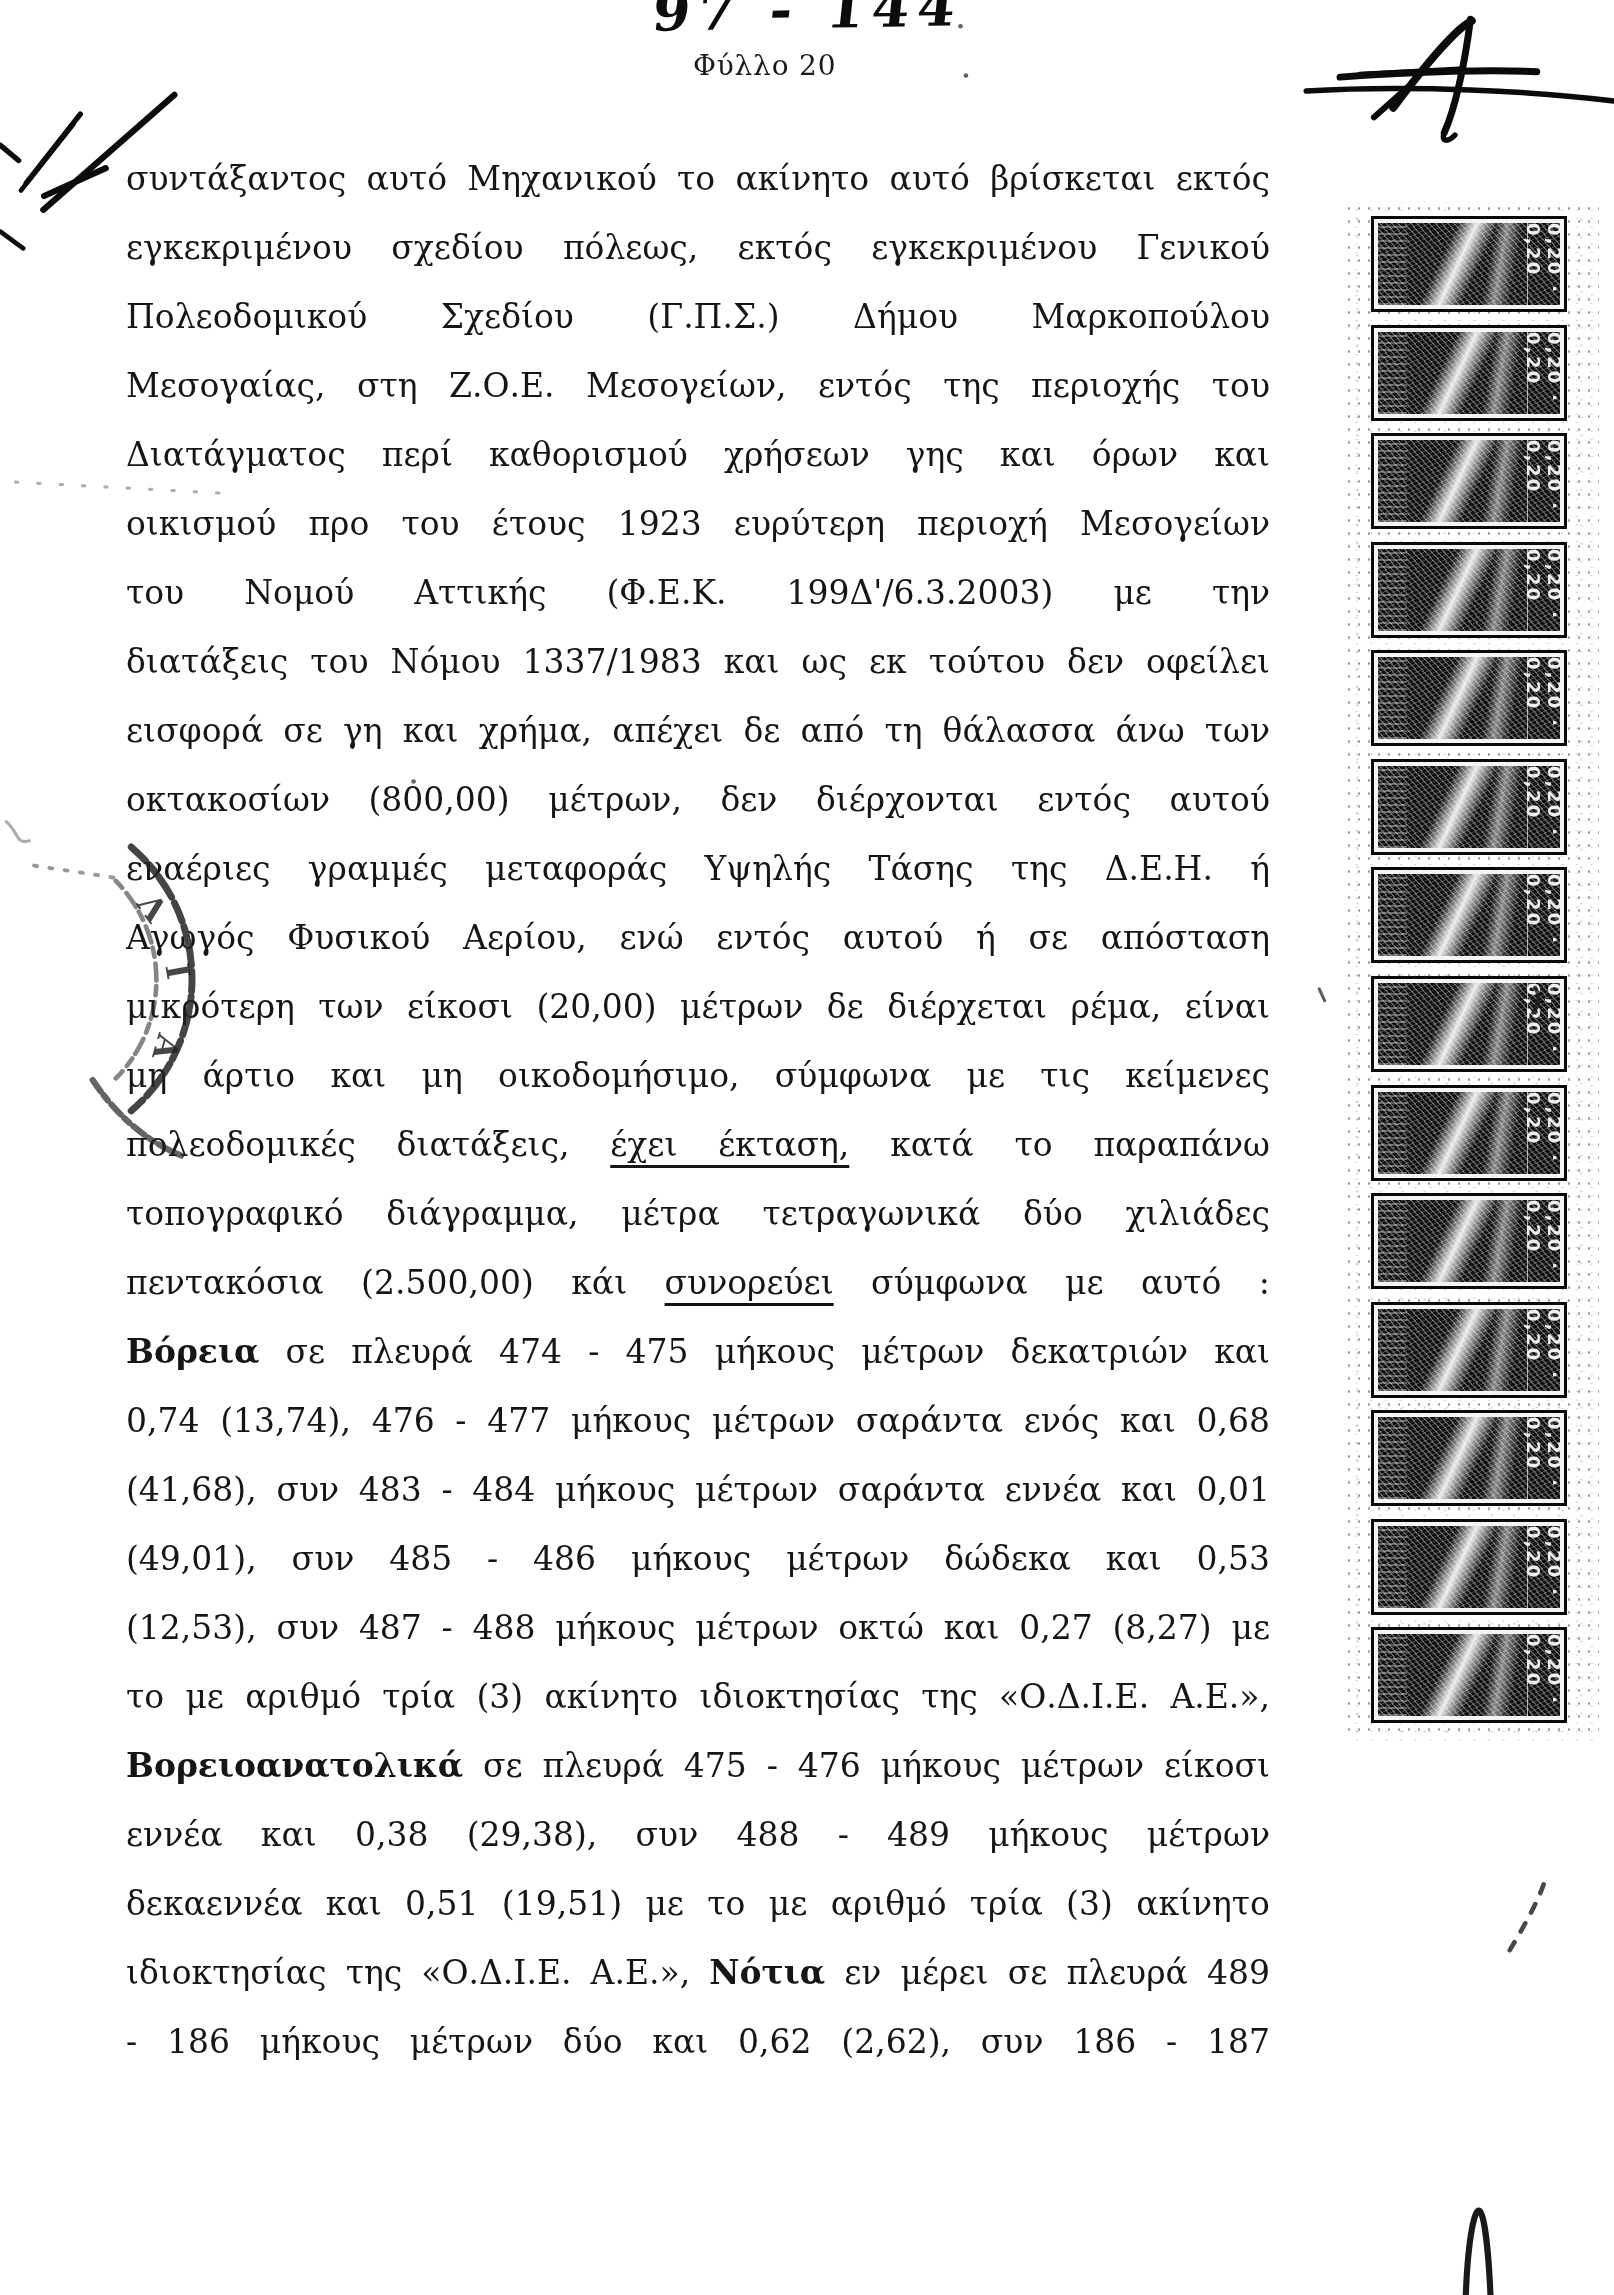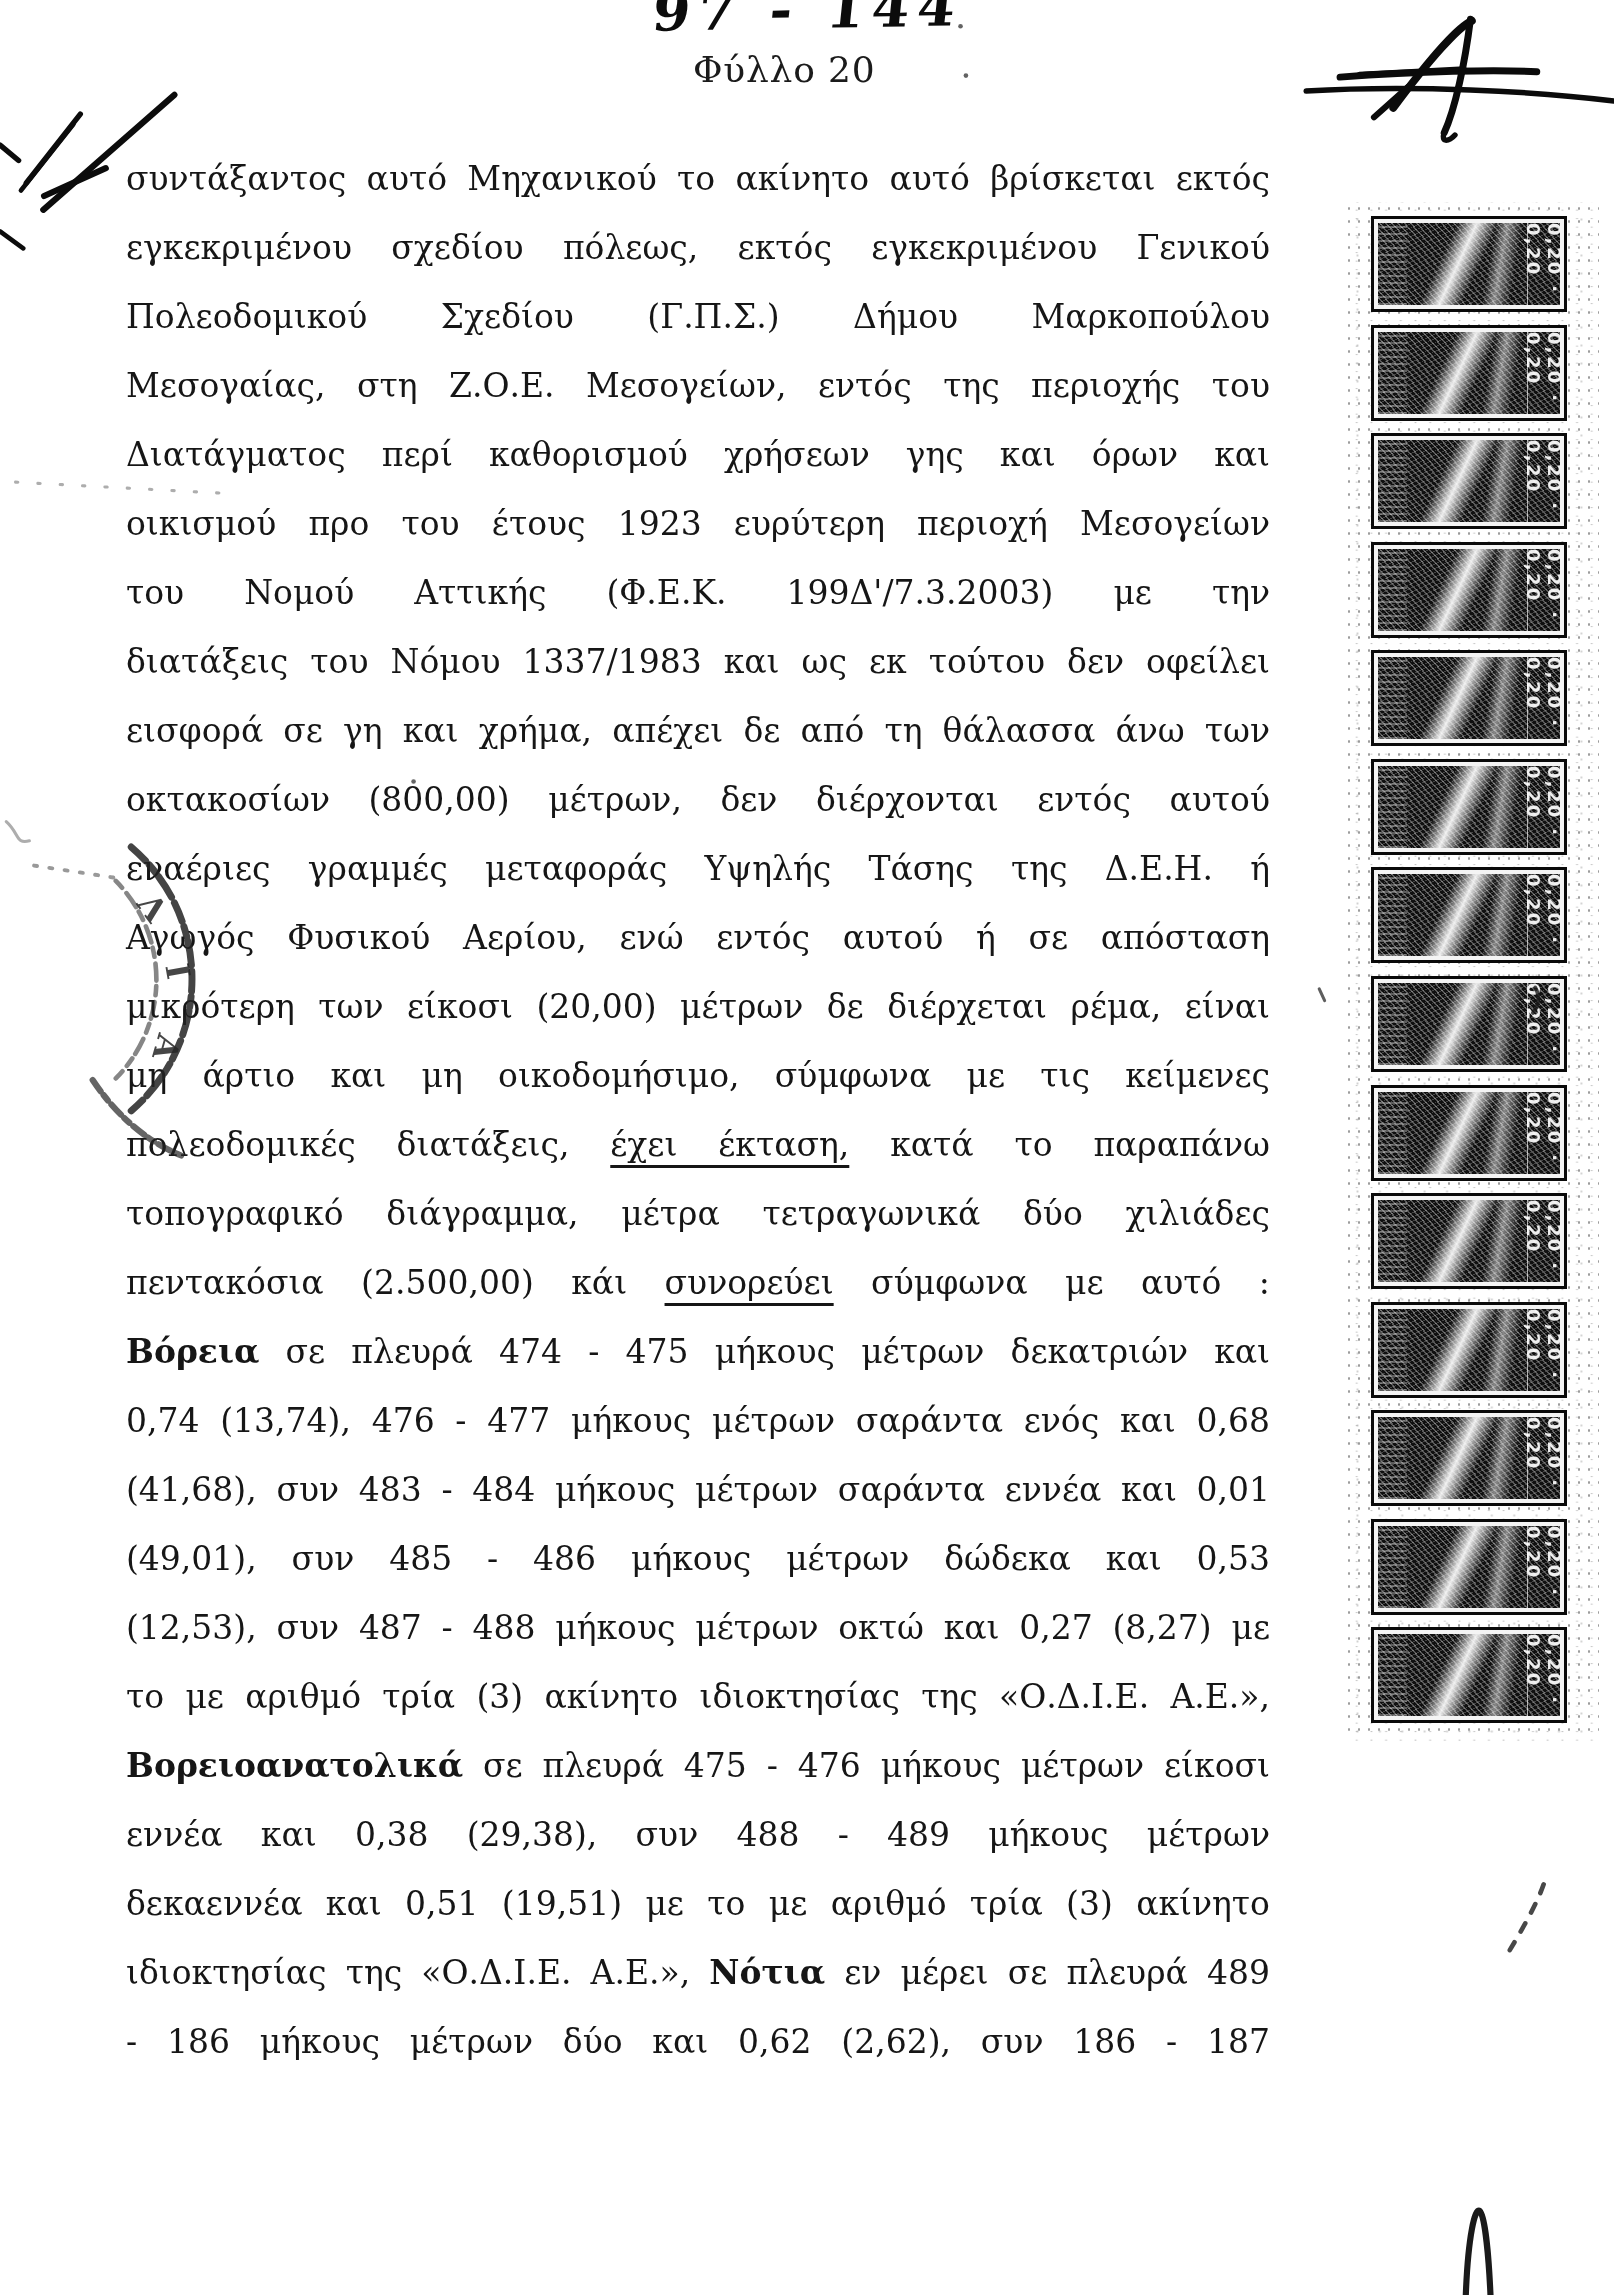--- a/index.html
+++ b/index.html
@@ -7,21 +7,21 @@
     position:relative;width:1614px;height:2295px;background:#fff;
     font-family:"DejaVu Serif",serif;color:#161616;overflow:hidden;margin:0 auto;
   }
   
   .handwritten-number{
     position:absolute;left:653px;top:-23px;
     font-family:"DejaVu Serif",serif;font-weight:bold;font-size:54px;
     letter-spacing:7.7px;transform:skewX(-7deg) rotate(-1deg);color:#0c0c0c;
   }
   .sheet-label{
-    position:absolute;left:693px;top:49px;font-size:36px;color:#1b1b1b;
+    position:absolute;left:693px;top:49px;font-size:28px;color:#1b1b1b;
     letter-spacing:0.8px;
     text-align:right;
   }
   
   .text-block{
     position:absolute;left:126px;top:144px;width:1144px;
     font-size:33px;line-height:69px;
   }
   .line{height:69px;text-align:justify;text-align-last:justify;text-justify:inter-word;}
   .sg-n{font-weight:normal;}
@@ -78,21 +78,21 @@
 
   <div class="sheet-label">Φύλλο 20</div>
 
   <div class="text-block" id="text-block">
       <div class="line"><span class="sg-n">συντάξαντος αυτό Μηχανικού το ακίνητο αυτό βρίσκεται εκτός</span></div>
       <div class="line"><span class="sg-n">εγκεκριμένου σχεδίου πόλεως, εκτός εγκεκριμένου Γενικού</span></div>
       <div class="line"><span class="sg-n">Πολεοδομικού Σχεδίου (Γ.Π.Σ.) Δήμου Μαρκοπούλου</span></div>
       <div class="line"><span class="sg-n">Μεσογαίας, στη Ζ.Ο.Ε. Μεσογείων, εντός της περιοχής του</span></div>
       <div class="line"><span class="sg-n">Διατάγματος περί καθορισμού χρήσεων γης και όρων και</span></div>
       <div class="line"><span class="sg-n">οικισμού προ του έτους 1923 ευρύτερη περιοχή Μεσογείων</span></div>
-      <div class="line"><span class="sg-n">του Νομού Αττικής (Φ.Ε.Κ. 199Δ'/7.3.2003) με την</span></div>
+      <div class="line"><span class="sg-n">του Νομού Αττικής (Φ.Ε.Κ. 199Δ'/6.3.2003) με την</span></div>
       <div class="line"><span class="sg-n">διατάξεις του Νόμου 1337/1983 και ως εκ τούτου δεν οφείλει</span></div>
       <div class="line"><span class="sg-n">εισφορά σε γη και χρήμα, απέχει δε από τη θάλασσα άνω των</span></div>
       <div class="line"><span class="sg-n">οκτακοσίων (800,00) μέτρων, δεν διέρχονται εντός αυτού</span></div>
       <div class="line"><span class="sg-n">εναέριες γραμμές μεταφοράς Υψηλής Τάσης της Δ.Ε.Η. ή</span></div>
       <div class="line"><span class="sg-n">Αγωγός Φυσικού Αερίου, ενώ εντός αυτού ή σε απόσταση</span></div>
       <div class="line"><span class="sg-n">μικρότερη των είκοσι (20,00) μέτρων δε διέρχεται ρέμα, είναι</span></div>
       <div class="line"><span class="sg-n">μη άρτιο και μη οικοδομήσιμο, σύμφωνα με τις κείμενες</span></div>
       <div class="line"><span class="sg-n">πολεοδομικές διατάξεις, </span><span class="sg-u">έχει έκταση,</span><span class="sg-n"> κατά το παραπάνω</span></div>
       <div class="line"><span class="sg-n">τοπογραφικό διάγραμμα, μέτρα τετραγωνικά δύο χιλιάδες</span></div>
       <div class="line"><span class="sg-n">πεντακόσια (2.500,00) κάι </span><span class="sg-u">συνορεύει</span><span class="sg-n"> σύμφωνα με αυτό :</span></div>

